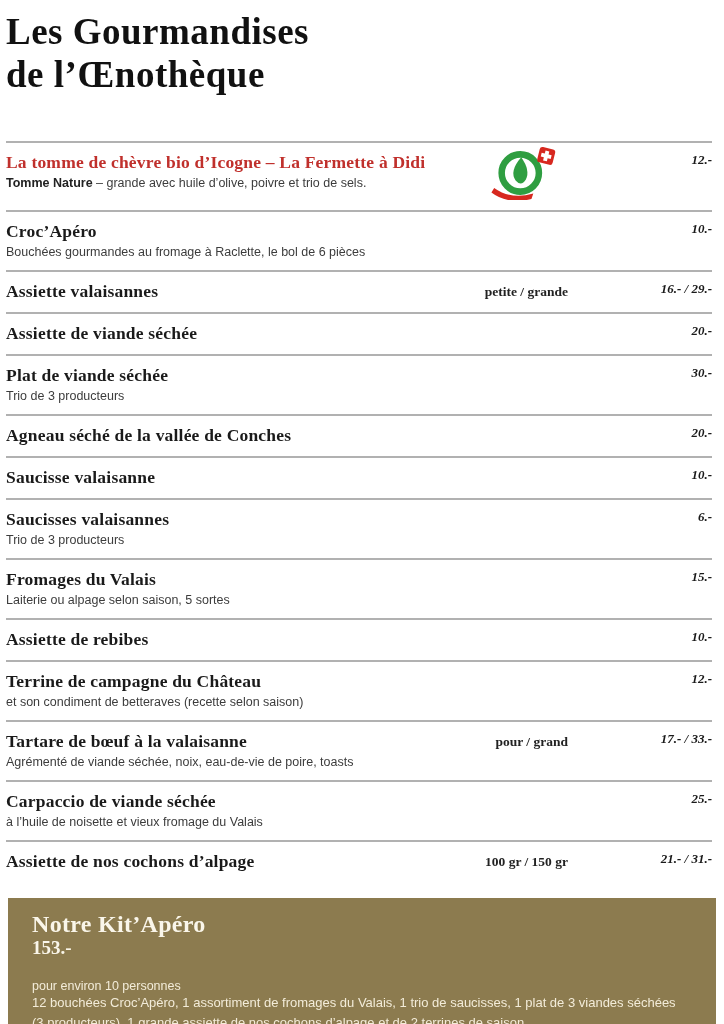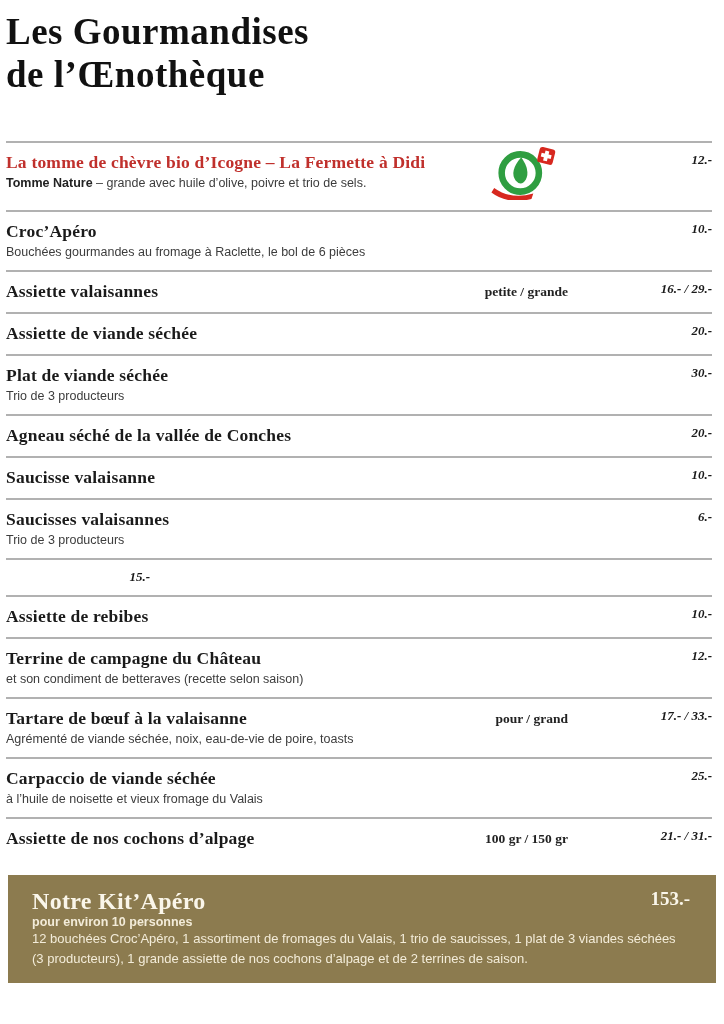--- a/index.html
+++ b/index.html
@@ -73,37 +73,37 @@
     text-align:right;
     white-space:nowrap;
     font-style:italic;
   }
   .kit-box{
     background:var(--gold);
     color:#f6f1e1;
     margin:16px 8px 0;
     padding:13px 26px 14px 24px;
   }
-  .kit-head{display:flex;align-items:flex-start;}
+  .kit-head{display:flex;align-items:flex-start;flex-direction:column;}
   .kit-title{
     font-family:"Liberation Serif","DejaVu Serif",serif;
     font-weight:700;
     font-size:24px;
     line-height:26px;
     letter-spacing:0.3px;
     flex:1;
     color:#faf6ea;
   }
   .kit-price{
     font-family:"Liberation Serif","DejaVu Serif",serif;
     font-weight:700;
     font-size:19px;
     color:#faf6ea;
   }
-  .kit-sub{font-size:12.5px;margin-top:1px;color:#f3ecd9;font-weight:bold;}
+  .kit-sub{font-size:12.5px;margin-top:20px;color:#f3ecd9;}
   .kit-desc{
     font-size:13px;
     line-height:20px;
     margin-top:0;
     max-width:660px;
     color:#f3ecd9;
   }
 </style>
 </head>
 <body>
@@ -195,20 +195,24 @@
   <div class="item">
     <div class="item-text">
       <div class="item-name">Saucisses valaisannes</div>
       <div class="item-desc"><span class="desc-rest">Trio de 3 producteurs</span></div>
     </div>
 
     <div class="item-price">6.-</div>
   </div>
 
   <div class="item">
+    <div class="item-text">
+      <div class="item-name">Fromages du Valais</div>
+      <div class="item-desc"><span class="desc-rest">Laiterie ou alpage selon saison, 5 sortes</span></div>
+    </div>
 
     <div class="item-price">15.-</div>
   </div>
 
   <div class="item">
     <div class="item-text">
       <div class="item-name">Assiette de rebibes</div>
 
     </div>
 

